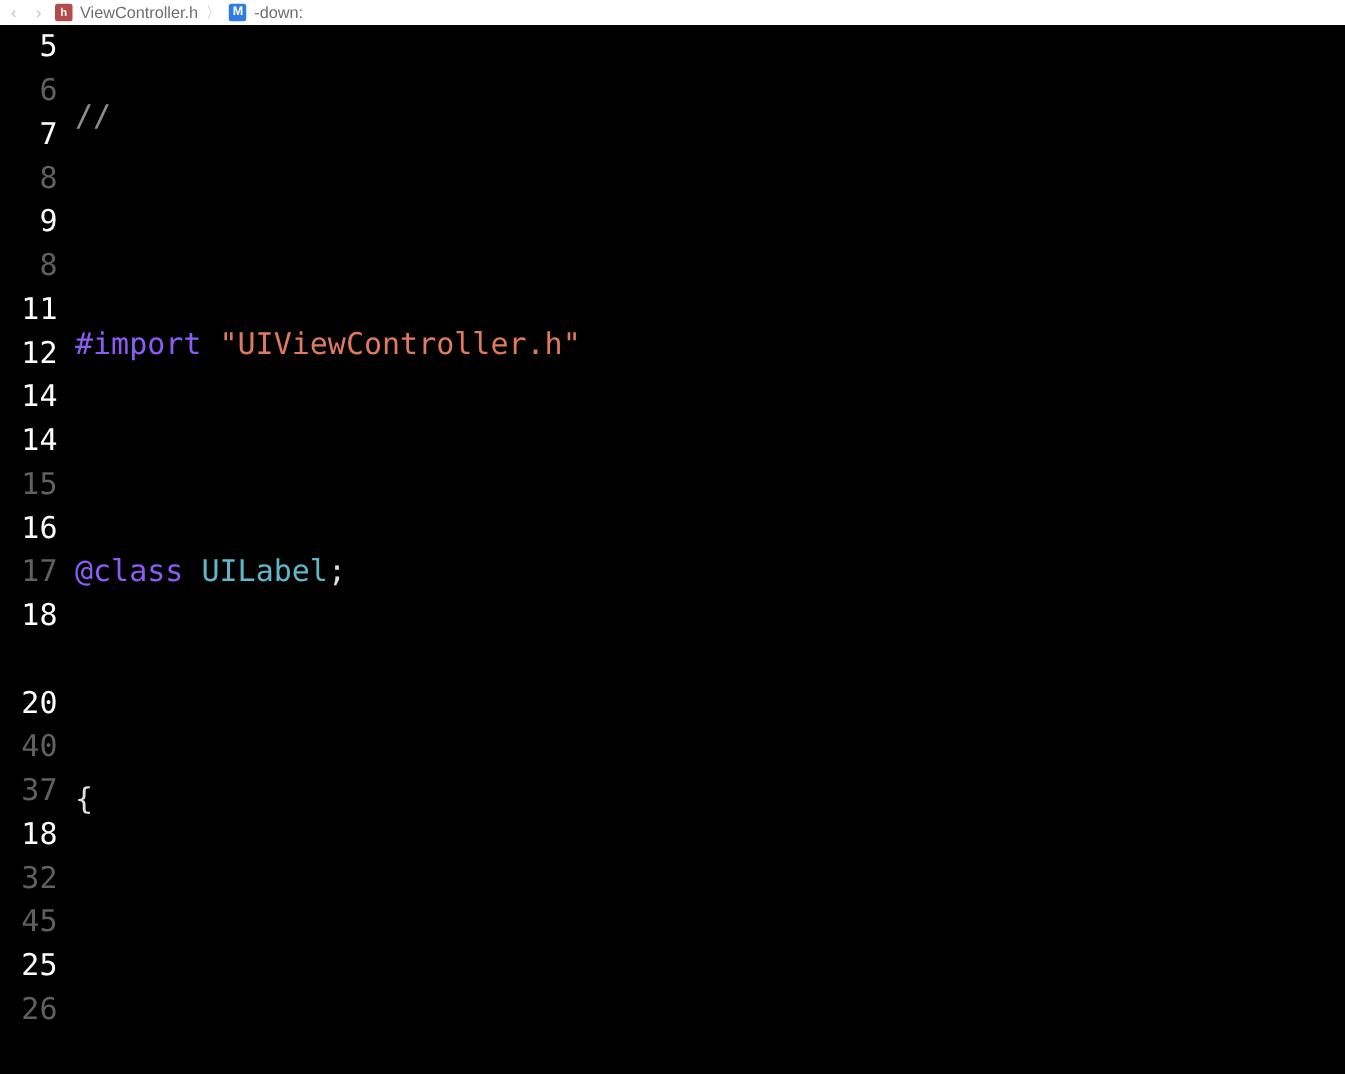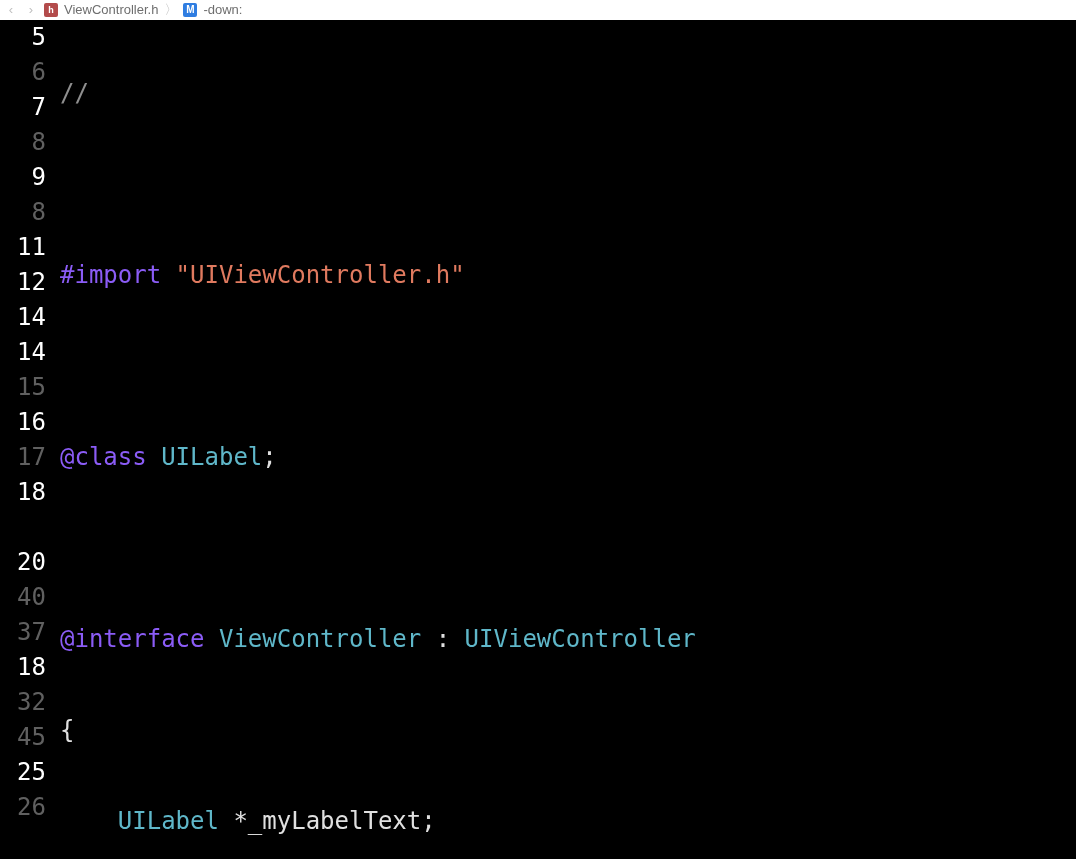--- a/index.html
+++ b/index.html
@@ -66,23 +66,21 @@
     <div class="ln">26</div>
   </div>
 
   <div class="code">
     <div class="row"><span class="c-dim">//</span></div>
     <div class="row"></div>
     <div class="row"><span class="c-keyword">#import </span><span class="c-string">"UIViewController.h"</span></div>
     <div class="row"></div>
     <div class="row"><span class="c-keyword">@class </span><span class="c-type">UILabel</span><span class="c-plain">;</span></div>
     <div class="row"></div>
-    <div class="row"><span class="c-keyword">@interface </span><span class="c-type">ViewController</span><span class="c-plain"> : </span><span class="c-type">UIViewController</span></div>
     <div class="row"><span class="c-plain">{</span></div>
-    <div class="row"><span>    </span><span class="c-type">UILabel</span><span class="c-plain"> *_myLabelText;</span></div>
     
     
     
     
     
     
     
     
     
     

